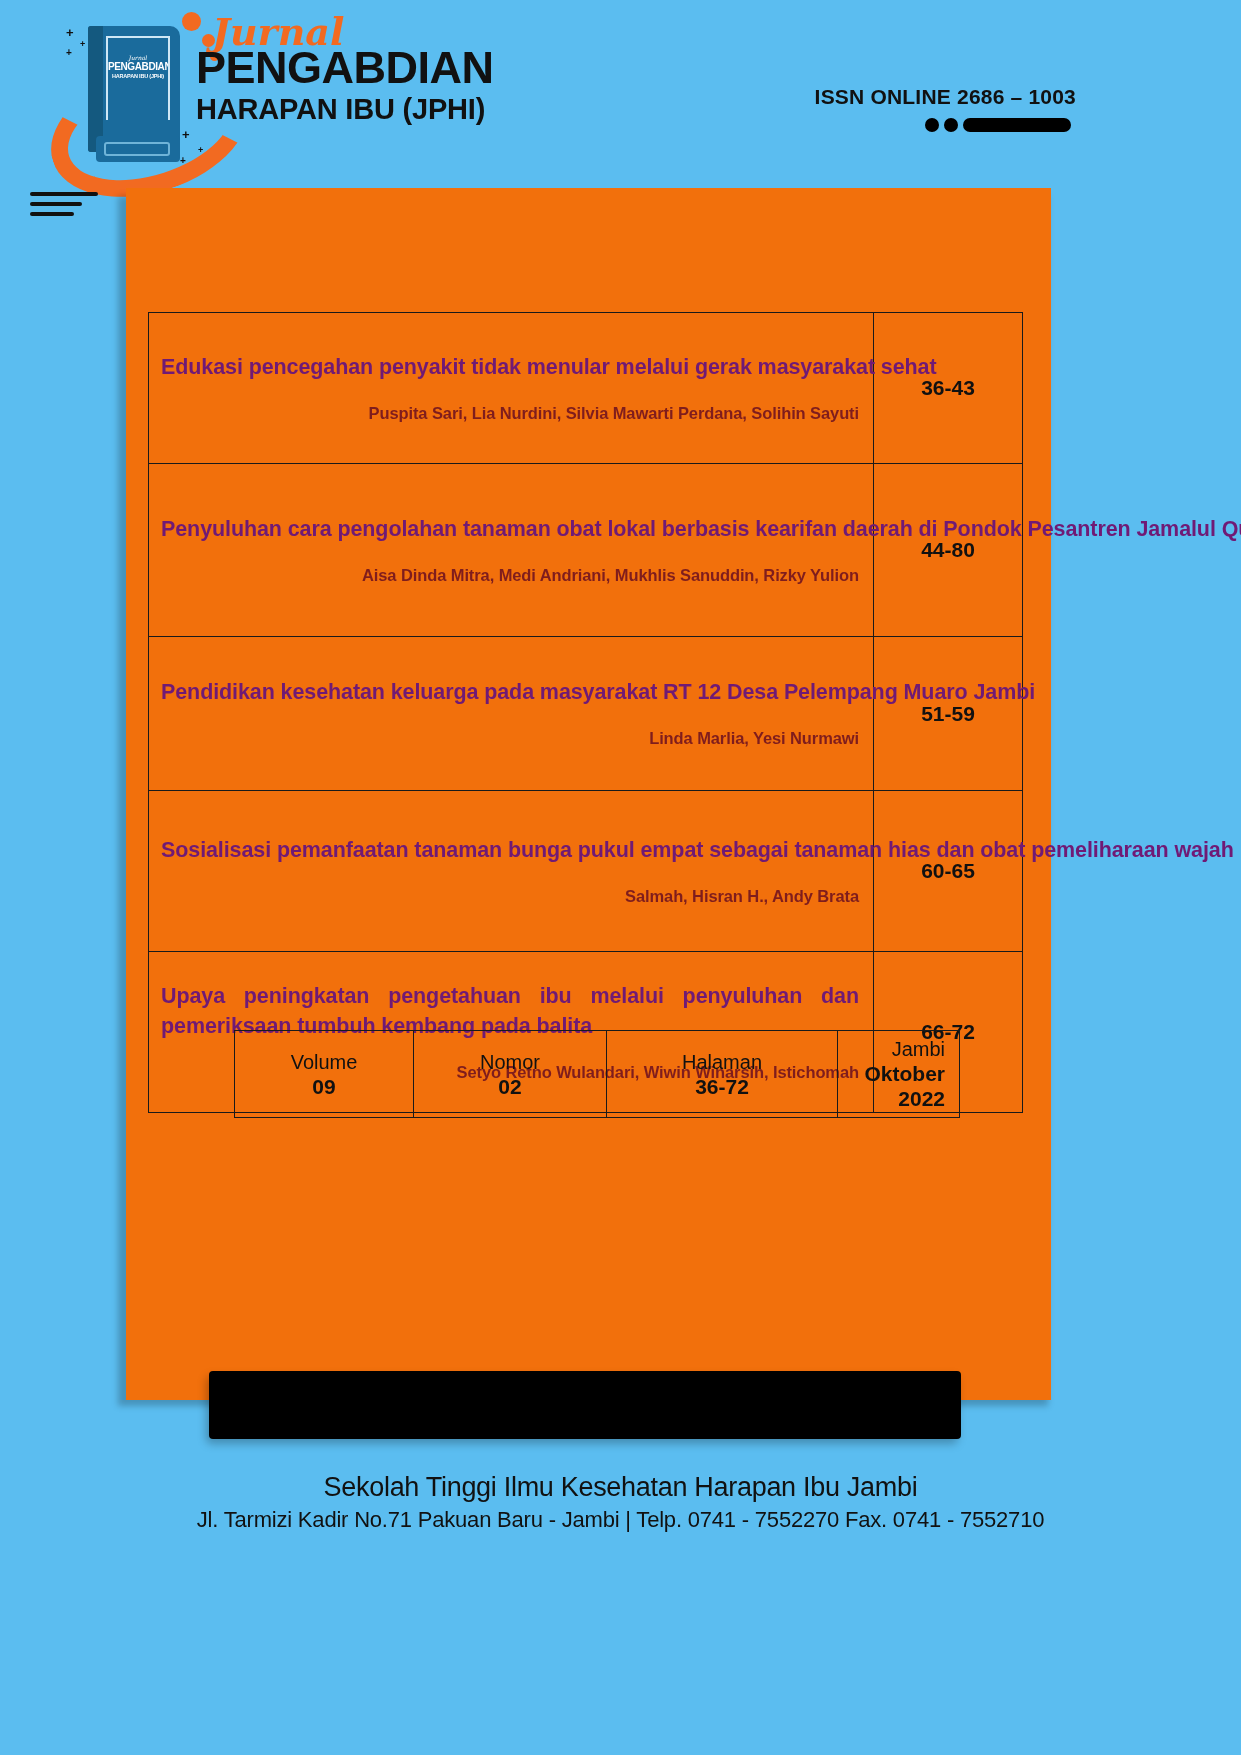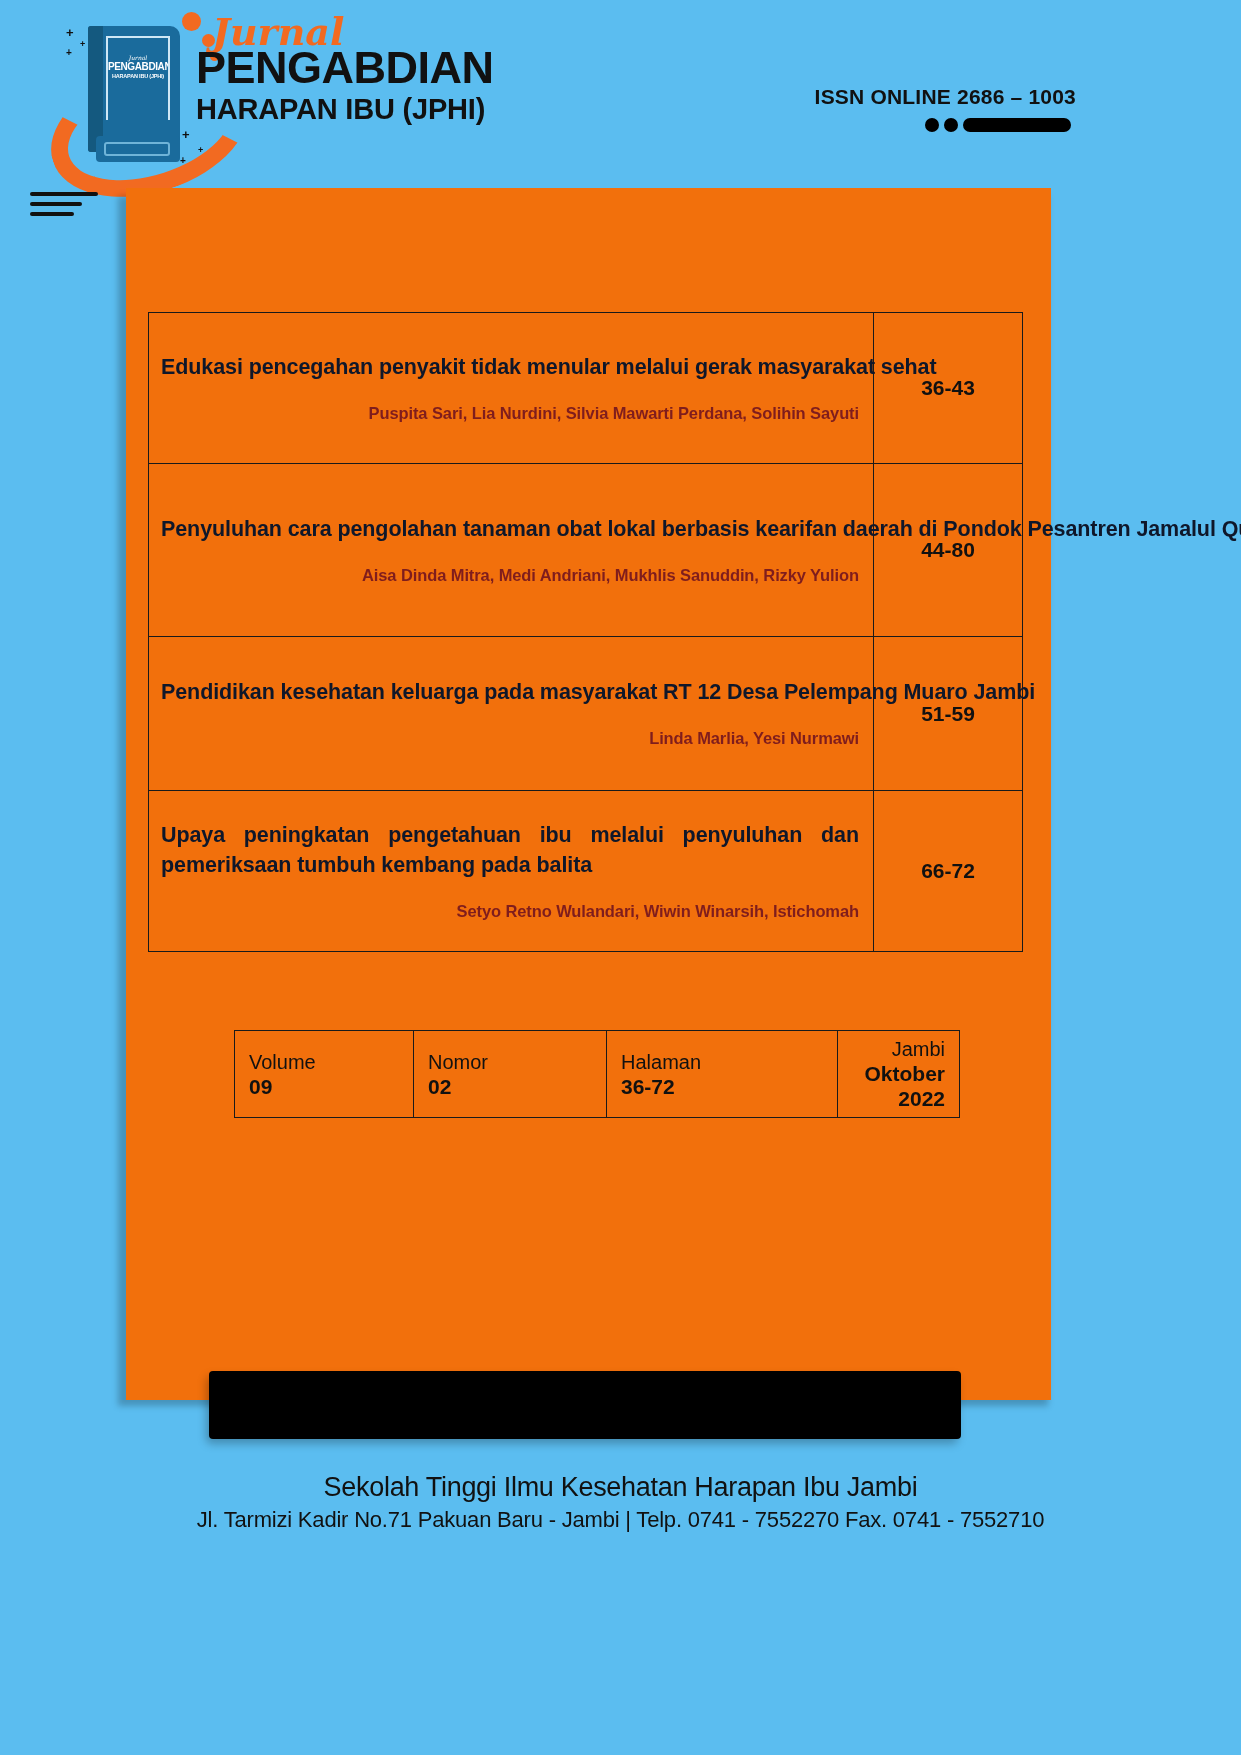--- a/index.html
+++ b/index.html
@@ -237,21 +237,21 @@
   .toc td.title-cell {
     padding: 10px 14px 12px 12px;
   }
   .toc td.page-cell {
     width: 148px;
     text-align: center;
   }
   .art-title {
     font-size: 21.5px;
     font-weight: bold;
-    color: #0f172a;
+    color: #701a75;
     line-height: 30px;
     text-align: justify;
     text-align-last: left;
     letter-spacing: -0.1px;
     white-space: nowrap;
     overflow: visible;
   }
   .art-title.wrap {
     white-space: normal;
   }
@@ -288,21 +288,21 @@
     font-size: 20px;
     color: #111111;
     line-height: 24px;
   }
   .volbar .vb-value {
     font-size: 21px;
     font-weight: bold;
     color: #111111;
     line-height: 25px;
   }
-  .vb-c { text-align: left; }
+  .vb-c { text-align: center; }
   .vb-r { text-align: right; }
 
   
   .blackbar-shadow {
     position: absolute;
     left: 206px;
     top: 1376px;
     width: 752px;
     height: 68px;
     background: rgba(0,0,0,0.25);
@@ -449,20 +449,29 @@
       <td class="title-cell" style="height:131px;">
         <div class="art-title">Pendidikan kesehatan keluarga pada masyarakat RT 12 Desa Pelempang Muaro Jambi</div>
         <div class="art-authors">Linda Marlia, Yesi Nurmawi</div>
       </td>
       <td class="page-cell">
         <span class="art-pages">51-59</span>
       </td>
     </tr>
     <tr>
       <td class="title-cell" style="height:138px;">
+        <div class="art-title">Sosialisasi pemanfaatan tanaman bunga pukul empat sebagai tanaman hias dan obat pemeliharaan wajah</div>
+        <div class="art-authors">Salmah, Hisran H., Andy Brata</div>
+      </td>
+      <td class="page-cell">
+        <span class="art-pages">60-65</span>
+      </td>
+    </tr>
+    <tr>
+      <td class="title-cell" style="height:138px;">
         <div class="art-title wrap">Upaya peningkatan pengetahuan ibu melalui penyuluhan dan pemeriksaan tumbuh kembang pada balita</div>
         <div class="art-authors">Setyo Retno Wulandari, Wiwin Winarsih, Istichomah</div>
       </td>
       <td class="page-cell">
         <span class="art-pages">66-72</span>
       </td>
     </tr>
   </tbody>
 </table>
 

